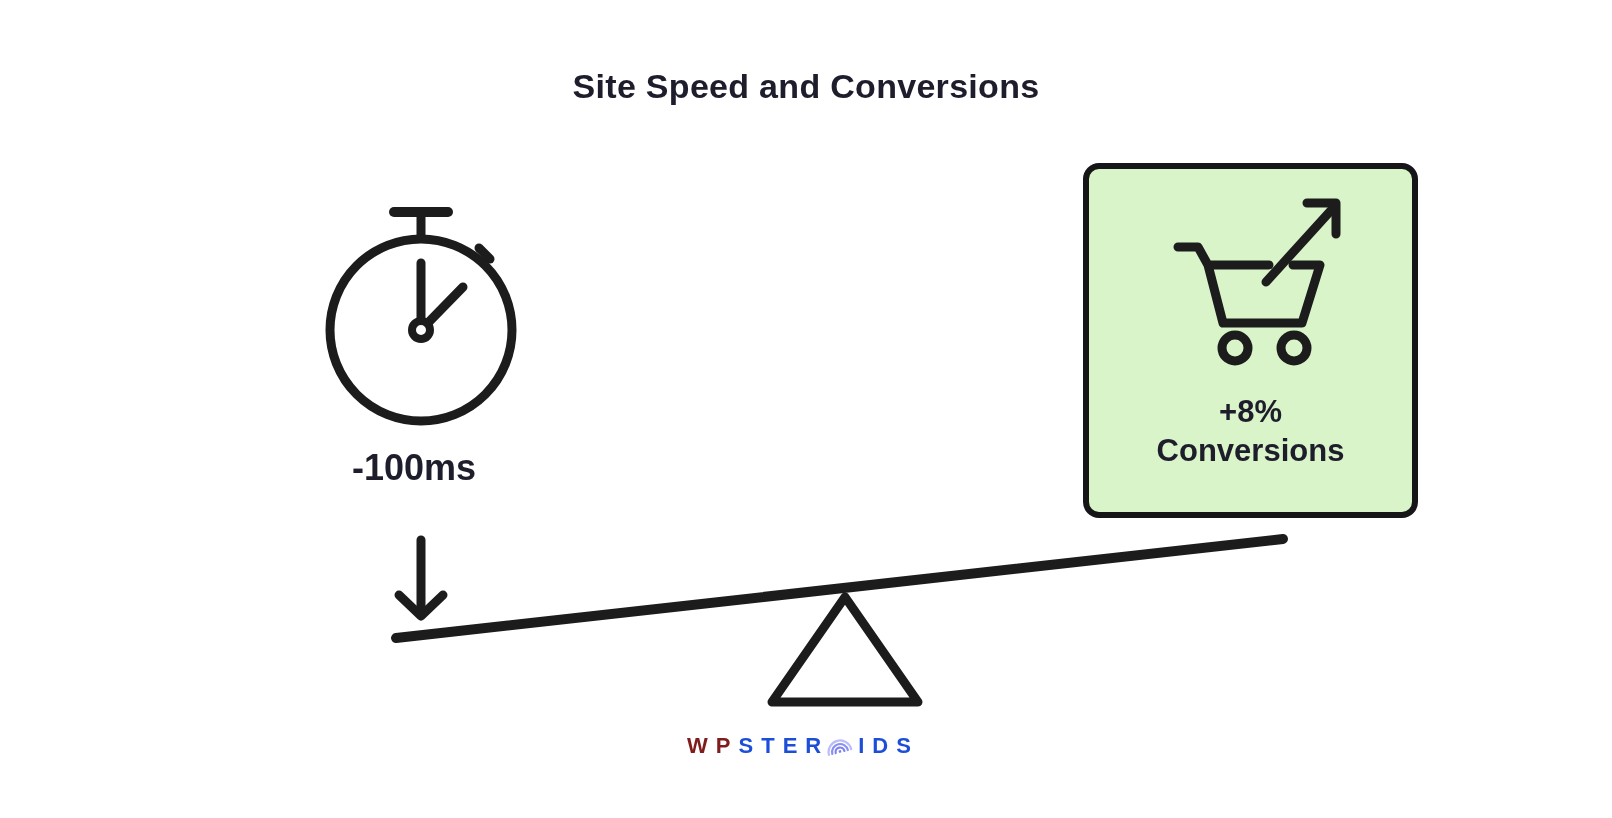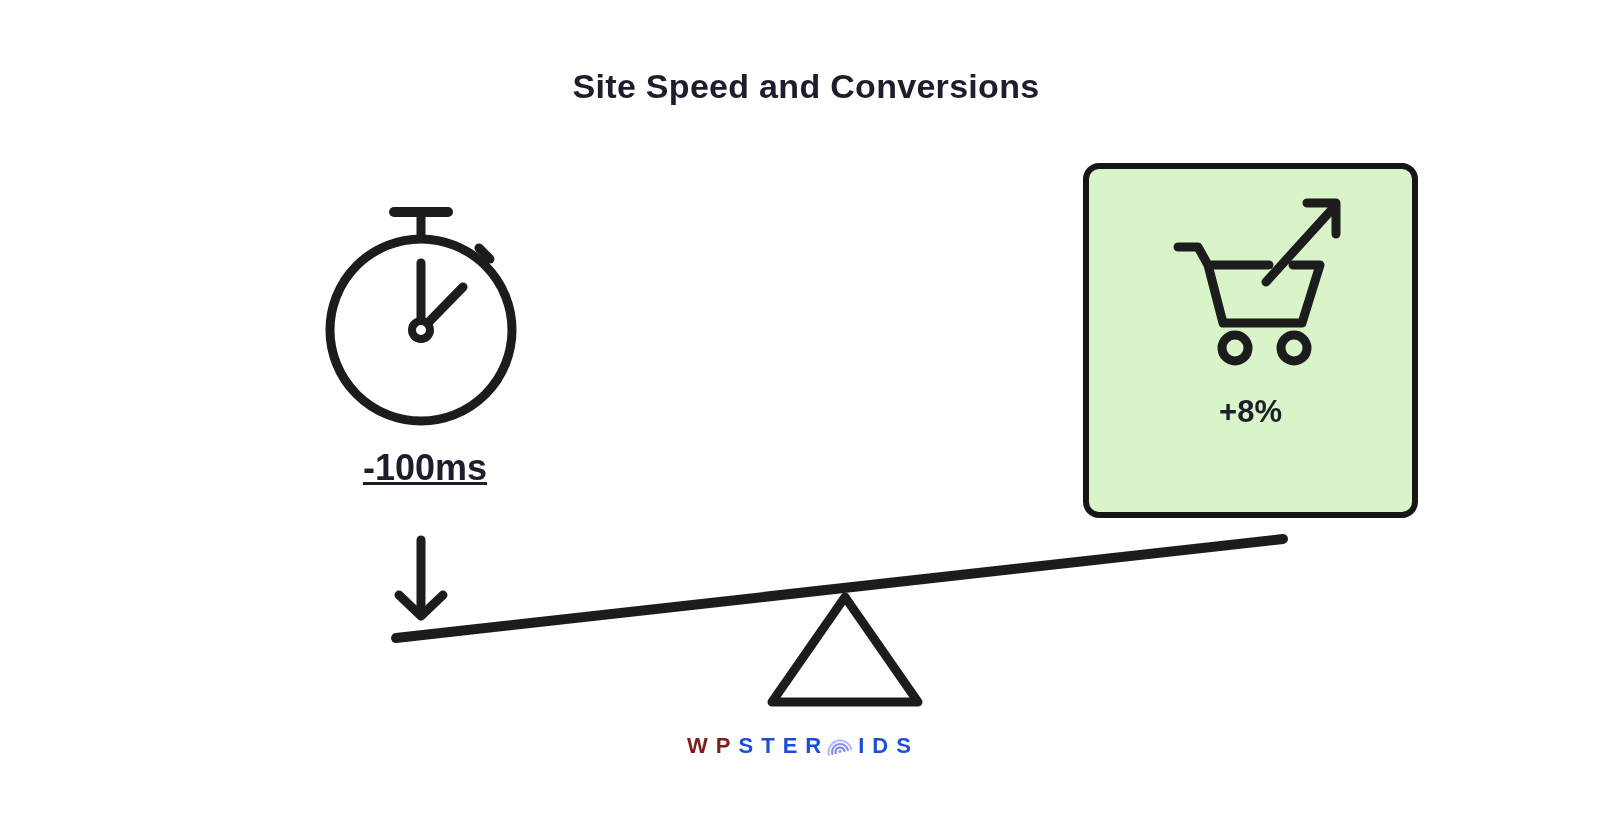--- a/index.html
+++ b/index.html
@@ -21,22 +21,22 @@
     position:absolute;left:806px;top:64px;transform:translateX(-50%);
     font-size:34px;font-weight:700;color:var(--text);
     letter-spacing:.3px;white-space:nowrap;line-height:44px;
   }
   .art{position:absolute;left:0;top:0;width:1612px;height:818px;}
   .art .stroke{fill:none;stroke:var(--ink);stroke-width:9;stroke-linecap:round;stroke-linejoin:round;}
   .art .stroke-thick{fill:none;stroke:var(--ink);stroke-width:10;stroke-linecap:round;stroke-linejoin:round;}
   .art .fulcrum{fill:var(--background);stroke:var(--ink);stroke-width:9;stroke-linejoin:round;}
   .art .center-dot{fill:var(--background);stroke:var(--ink);stroke-width:8;}
   .speed-label{
-    position:absolute;left:425px;top:468px;transform:translate(-50%,-50%);
-    font-size:36px;font-weight:700;color:var(--text);white-space:nowrap;text-decoration:underline;
+    position:absolute;left:414px;top:468px;transform:translate(-50%,-50%);
+    font-size:36px;font-weight:700;color:var(--text);white-space:nowrap;
   }
   .card{
     position:absolute;left:1083px;top:163px;width:335px;height:355px;
     box-sizing:border-box;background:var(--card-bg);
     border:6px solid var(--card-border);border-radius:16px;
   }
   .cart-svg{position:absolute;left:51px;top:21px;width:210px;height:180px;}
   .cart-svg .stroke{fill:none;stroke:var(--ink);stroke-width:9;stroke-linecap:round;stroke-linejoin:round;}
   .card-value,.card-label{
     position:absolute;left:0;width:100%;text-align:center;
@@ -90,20 +90,21 @@
     <svg class="cart-svg" viewBox="0 0 210 180" aria-hidden="true">
       <path class="stroke" d="M38 57 H58 L68 75 L83 133 H162 L180 75 H153 M68 75 H129"></path>
       <circle class="stroke" cx="95" cy="158" r="13"></circle>
       <circle class="stroke" cx="154" cy="158" r="13"></circle>
       <g>
         <path class="stroke" d="M126 92 L195 16"></path>
         <path class="stroke" d="M167 13 H196 V44"></path>
       </g>
     </svg>
     <div class="card-value">+8%</div>
+    <div class="card-label">Conversions</div>
   </div>
 
   <div class="brand-logo">
     <span class="bold">WP</span>
       <span class="light">STER</span>
       <svg class="logo-arcs" viewBox="0 0 26 22" aria-hidden="true">
       <g transform="rotate(-14 13 17)">
         <path class="arc" style="stroke:var(--logo-accent-light)" d="M1.5 17 A11.5 11.5 0 0 1 24.5 17"></path>
         <path class="arc" style="stroke:#8b90f4" d="M5 17 A8 8 0 0 1 21 17"></path>
         <path class="arc" style="stroke:var(--logo-accent)" d="M8.5 17 A4.5 4.5 0 0 1 17.5 17"></path>

